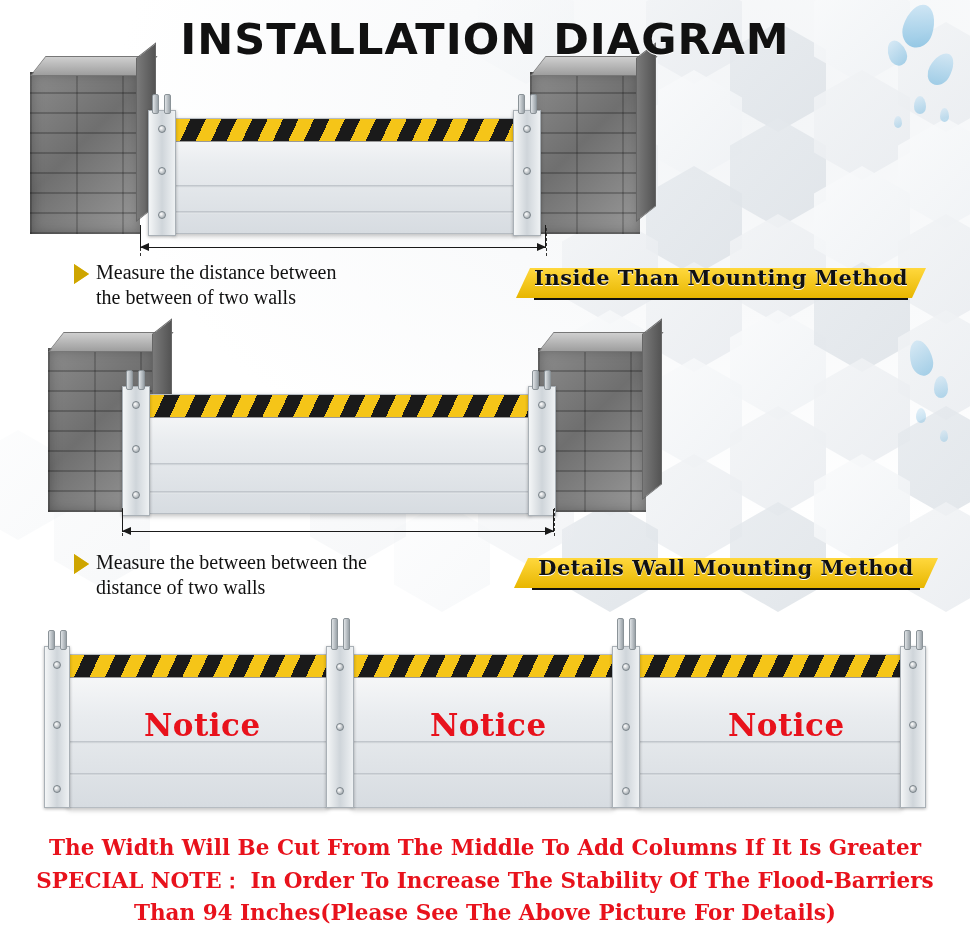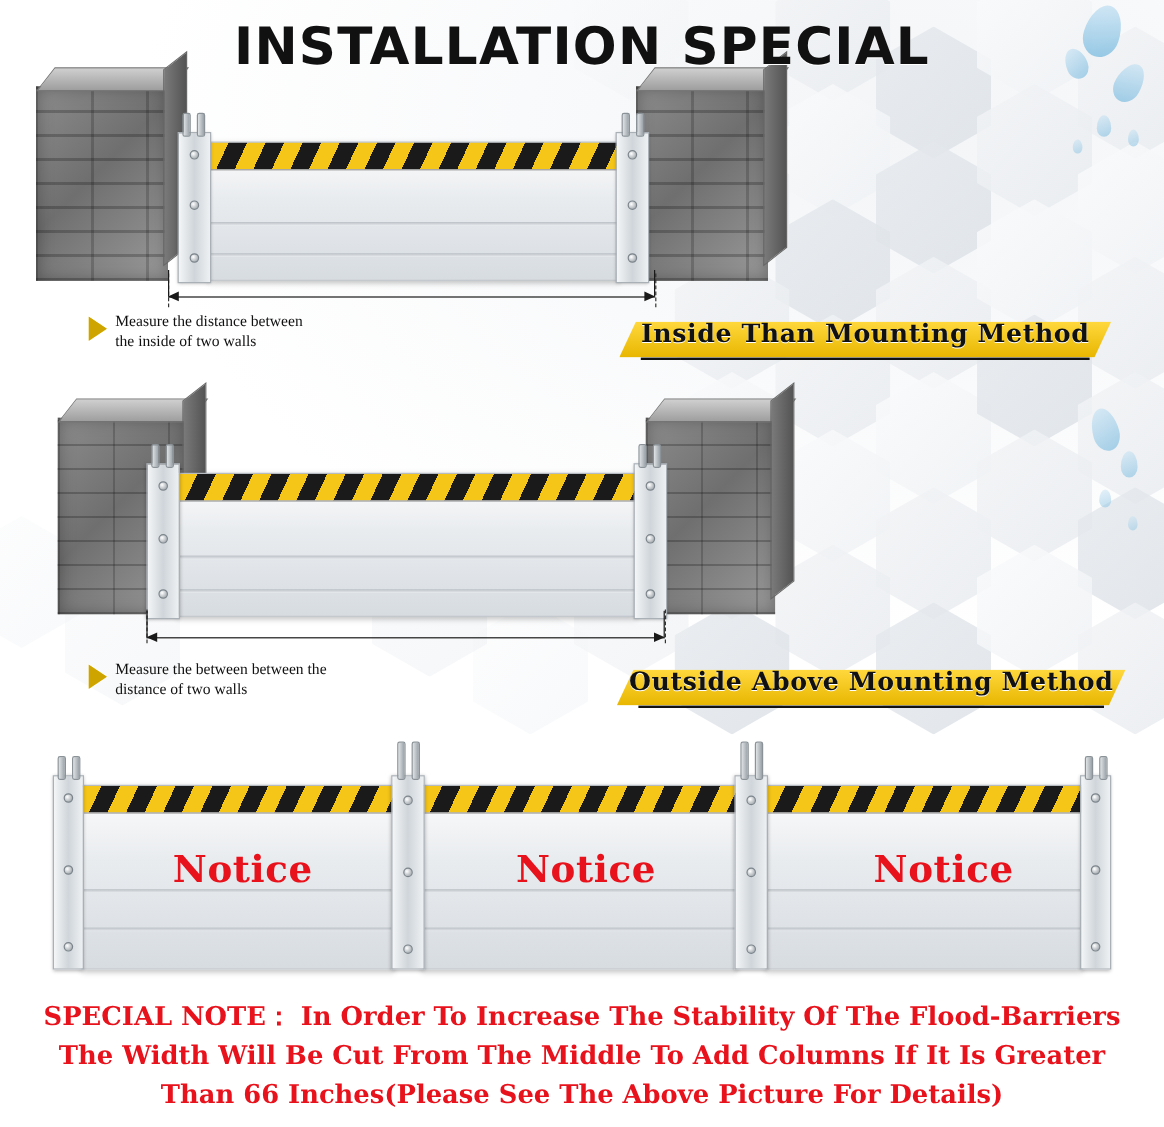--- a/index.html
+++ b/index.html
@@ -111,21 +111,21 @@
   .meas .cap{position:absolute;top:-11px;width:1px;height:22px;background:#1a1a1a;}
   .meas .ah{position:absolute;top:50%;width:0;height:0;
     border-top:4px solid transparent;border-bottom:4px solid transparent;margin-top:-4px;}
   .meas .ahl{left:0;border-right:9px solid #1a1a1a;}
   .meas .ahr{right:0;border-left:9px solid #1a1a1a;}
   .dash{position:absolute;border-left:1px dashed #333;z-index:9;}
 
   
   .caption{
     position:absolute;z-index:10;
-    font-size:13px;color:#111;line-height:1.25;
+    font-size:20px;color:#111;line-height:1.25;
     font-family:"Liberation Serif", serif;
   }
   .chev{
     position:absolute;z-index:10;width:0;height:0;
     border-top:10px solid transparent;border-bottom:10px solid transparent;
     border-left:15px solid #f2c200;
   }
   .chev:after{
     content:"";position:absolute;left:-15px;top:-10px;
     border-top:10px solid transparent;border-bottom:10px solid transparent;
@@ -215,21 +215,21 @@
   <div class="drop" style="left:60px;top:108px;width:9px;height:14px;opacity:.55;"></div>
   <div class="drop" style="left:14px;top:116px;width:8px;height:12px;opacity:.5;"></div>
 </div>
 <div class="splash" style="left:900px;top:330px;width:70px;height:140px;">
   <div class="drop" style="left:10px;top:10px;width:22px;height:36px;transform:rotate(-15deg);opacity:.7;"></div>
   <div class="drop" style="left:34px;top:46px;width:14px;height:22px;opacity:.6;"></div>
   <div class="drop" style="left:16px;top:78px;width:10px;height:15px;opacity:.5;"></div>
   <div class="drop" style="left:40px;top:100px;width:8px;height:12px;opacity:.45;"></div>
 </div>
 
-<div class="title">INSTALLATION SPECIAL</div>
+<div class="title">INSTALLATION DIAGRAM</div>
 
 <div class="brick" style="left:30px;top:72px;width:110px;height:162px;">
   <div class="top"></div>
     <div class="side"></div>
 </div>
 
 <div class="brick" style="left:530px;top:72px;width:110px;height:162px;">
   <div class="top"></div>
     <div class="side"></div>
 </div>
@@ -261,21 +261,21 @@
   <div class="line"></div>
     <div class="cap" style="left:0;"></div>
     <div class="cap" style="right:0;"></div>
   <div class="ah ahl"></div>
     <div class="ah ahr"></div>
 </div>
 
 <div class="chev" style="left:74px;top:264px;"></div>
 <div class="caption" style="left:96px;top:260px;width:330px;">
   <div>Measure the distance between</div>
-  <div>the inside of two walls</div>
+  <div>the between of two walls</div>
 </div>
 
 <div class="banner" style="left:516px;top:268px;width:410px;">
   <div class="bar"></div>
   <div class="txt">Inside Than  Mounting  Method</div>
   <div class="under"></div>
 </div>
 
 <div class="brick" style="left:48px;top:348px;width:108px;height:164px;">
   <div class="top"></div>
@@ -318,21 +318,21 @@
 </div>
 
 <div class="chev" style="left:74px;top:554px;"></div>
 <div class="caption" style="left:96px;top:550px;width:370px;">
   <div>Measure the between between the</div>
   <div>distance of two walls</div>
 </div>
 
 <div class="banner" style="left:514px;top:558px;width:424px;">
   <div class="bar"></div>
-  <div class="txt">Outside Above  Mounting  Method</div>
+  <div class="txt">Details Wall  Mounting  Method</div>
   <div class="under"></div>
 </div>
 
 <div class="long-wrap">
 
   <div class="post" style="left:44px;top:34px;width:24px;height:160px;">
     <div class="bolt" style="top:14px;"></div>
       <div class="bolt" style="top:74px;"></div>
       <div class="bolt" style="top:138px;"></div>
   </div>
@@ -380,16 +380,16 @@
   </div>
   <div class="stud" style="left:904px;top:18px;height:18px;"></div>
   <div class="stud" style="left:916px;top:18px;height:18px;"></div>
 
   <div class="notice" style="left:144px;top:95px;">Notice</div>
   <div class="notice" style="left:430px;top:95px;">Notice</div>
   <div class="notice" style="left:728px;top:95px;">Notice</div>
 </div>
 
 <div class="note">
+  <div>The Width Will Be Cut From The Middle To Add Columns If It Is Greater</div>
   <div>SPECIAL NOTE：  In Order To Increase The Stability Of The Flood-Barriers</div>
-  <div>The Width Will Be Cut From The Middle To Add Columns If It Is Greater</div>
-  <div>Than 66 Inches(Please See The Above Picture For Details)</div>
+  <div>Than 94 Inches(Please See The Above Picture For Details)</div>
 </div>
 
 </body></html>

